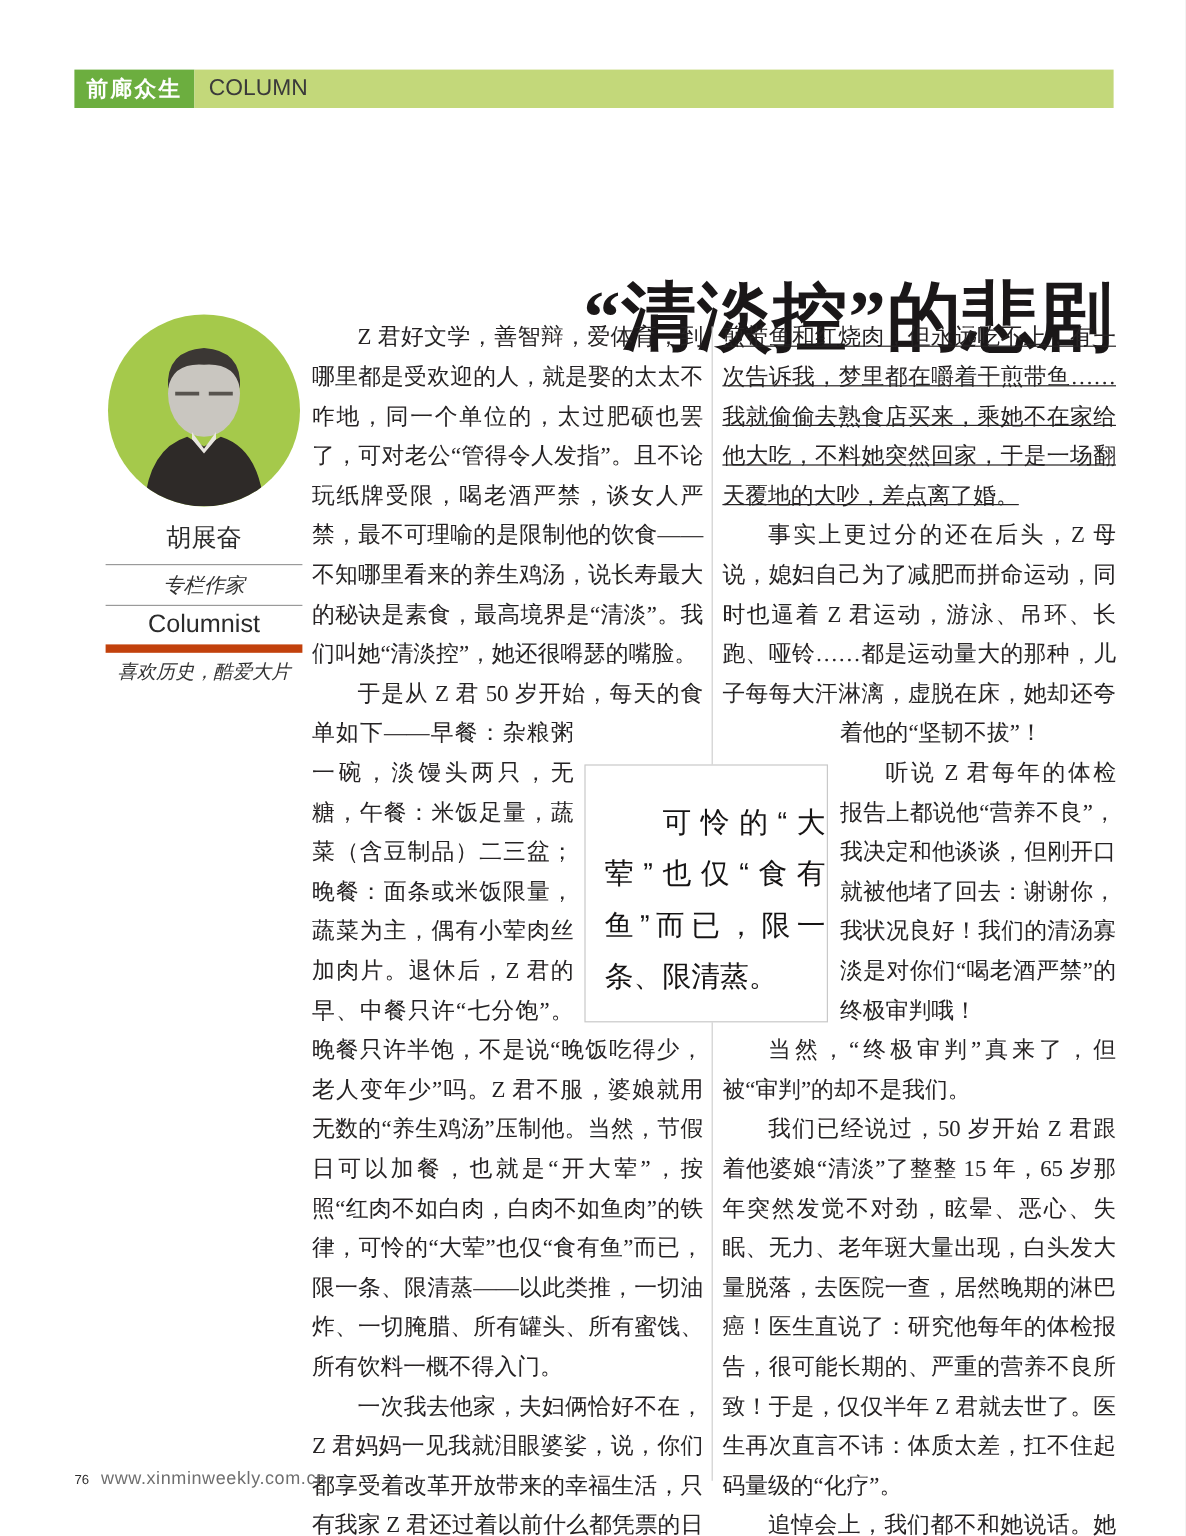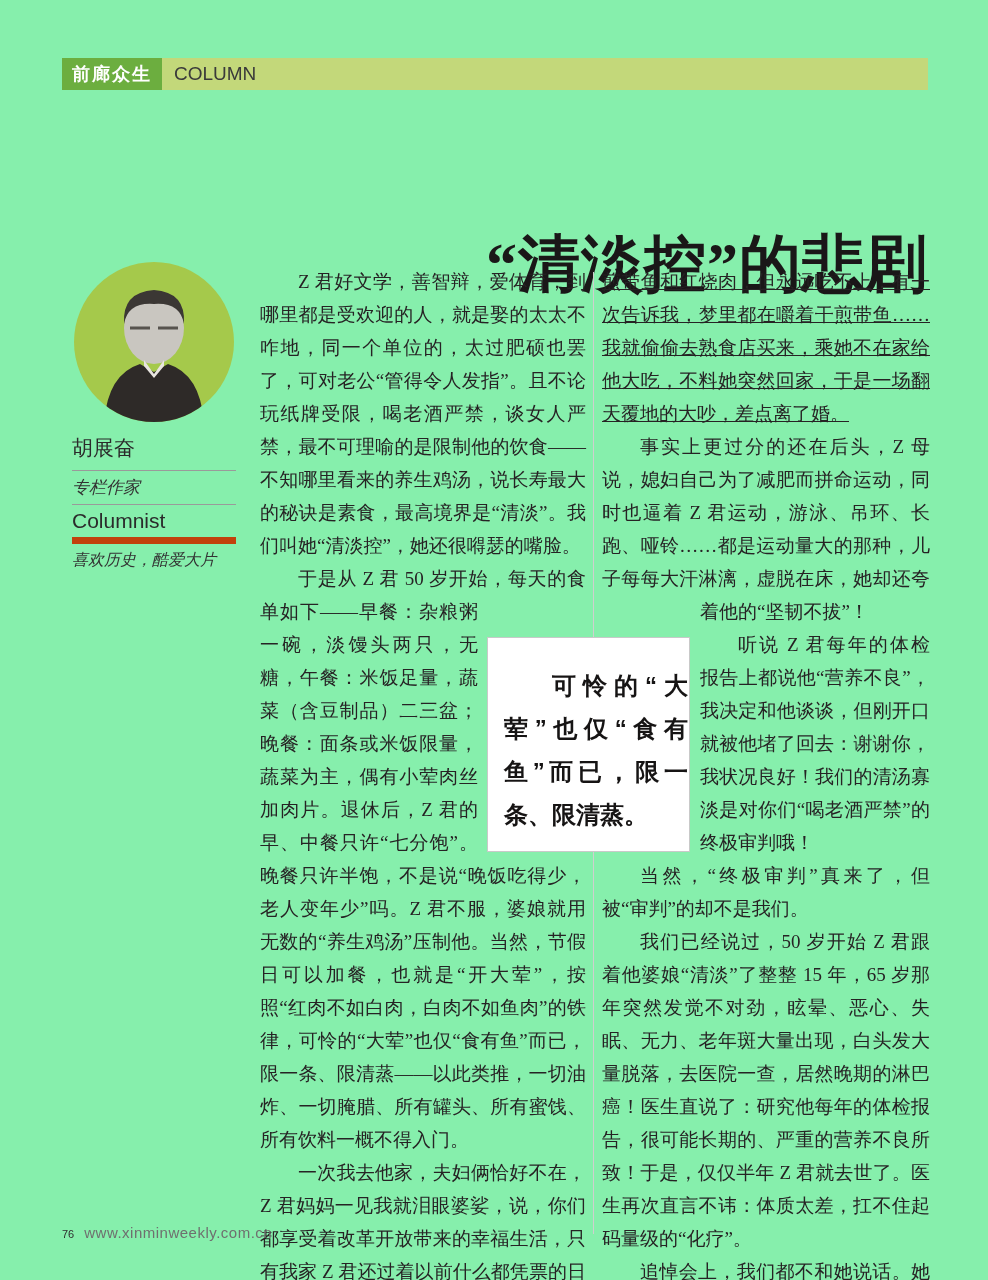--- a/index.html
+++ b/index.html
@@ -1,17 +1,17 @@
 <!DOCTYPE html>
 <html style="--kicker-green: #6cae3f; --bar-green: #c3d87a; --photo-green: #a5c94b; --endmark-green: #3da44a; --rule-gray: #cfcfcf;"><head>
 <meta charset="utf-8">
 <style>
   html,body{margin:0;padding:0;background:#e8e8e8;}
   .page{
-    position:relative;width:988px;height:1280px;background:#86efac;
+    position:relative;width:988px;height:1280px;background:#ffffff;
     margin:0 auto;overflow:hidden;
     font-family:"Liberation Serif","DejaVu Serif",serif;color:#231f20;
   }
   
   .kicker-bar{position:absolute;left:62px;top:58px;width:866px;height:32px;display:flex;}
   .kicker-cn{
     background:var(--kicker-green);color:#ffffff;font-weight:bold;font-size:18px;
     line-height:32px;padding:0 10px;letter-spacing:2px;white-space:nowrap;
     font-family:"Liberation Serif","DejaVu Serif",serif;
   }
@@ -19,21 +19,21 @@
     background:var(--bar-green);color:#3a3a3a;font-size:19px;line-height:32px;
     padding:0 12px;flex:1;font-family:"Liberation Sans","DejaVu Sans",sans-serif;
   }
   
   .article-title{
     position:absolute;top:180px;right:60px;width:560px;text-align:right;
     font-size:62px;font-weight:bold;letter-spacing:1px;color:#1a1718;
     font-family:"Liberation Serif","DejaVu Serif",serif;
   }
   
-  .author{position:absolute;left:72px;top:262px;width:164px;text-align:left;}
+  .author{position:absolute;left:88px;top:262px;width:164px;text-align:center;}
   .portrait{
     width:160px;height:160px;border-radius:50%;margin:0 auto;
     background:var(--photo-green);overflow:hidden;position:relative;
   }
   .portrait svg{position:absolute;left:0;top:0;}
   .author-name{font-size:21px;margin-top:12px;padding-bottom:8px;border-bottom:1px solid #9a9a9a;
     font-family:"Liberation Sans","DejaVu Sans",sans-serif;color:#2b2b2b;}
   .author-role-cn{font-size:17px;font-style:italic;padding:5px 0;border-bottom:1px solid #9a9a9a;color:#333;}
   .author-role-en{font-size:21px;padding:4px 0;border-bottom:7px solid #c2410c;
     font-family:Liberation Sans, sans-serif;color:#2b2b2b;}
@@ -49,21 +49,21 @@
   .push-r{float:right;width:0;height:362px;}
   .hole-r{float:right;clear:right;width:108px;height:228px;}
   .push-l{float:left;width:0;height:362px;}
   .hole-l{float:left;clear:left;width:98px;height:228px;}
   
   .pull-quote{
     position:absolute;left:487px;top:637px;width:203px;height:215px;
     background:#ffffff;border:1px solid #c9c9c9;box-sizing:border-box;
     padding:26px 1px 0 16px;
     font-family:"Liberation Sans","DejaVu Sans",sans-serif;
-    font-weight:bold;font-size:24px;line-height:43px;color:#161414;
+    font-weight:normal;font-size:24px;line-height:43px;color:#161414;
     text-indent:2em;text-align:justify;
   }
   
   .footer{position:absolute;left:62px;top:1224px;font-family:"Liberation Sans","DejaVu Sans",sans-serif;}
   .page-num{font-size:11px;color:#2e2e2e;margin-right:10px;}
   .site{font-size:15px;color:#6f6f6f;letter-spacing:0.5px;}
 </style>
 </head>
 <body>
 

